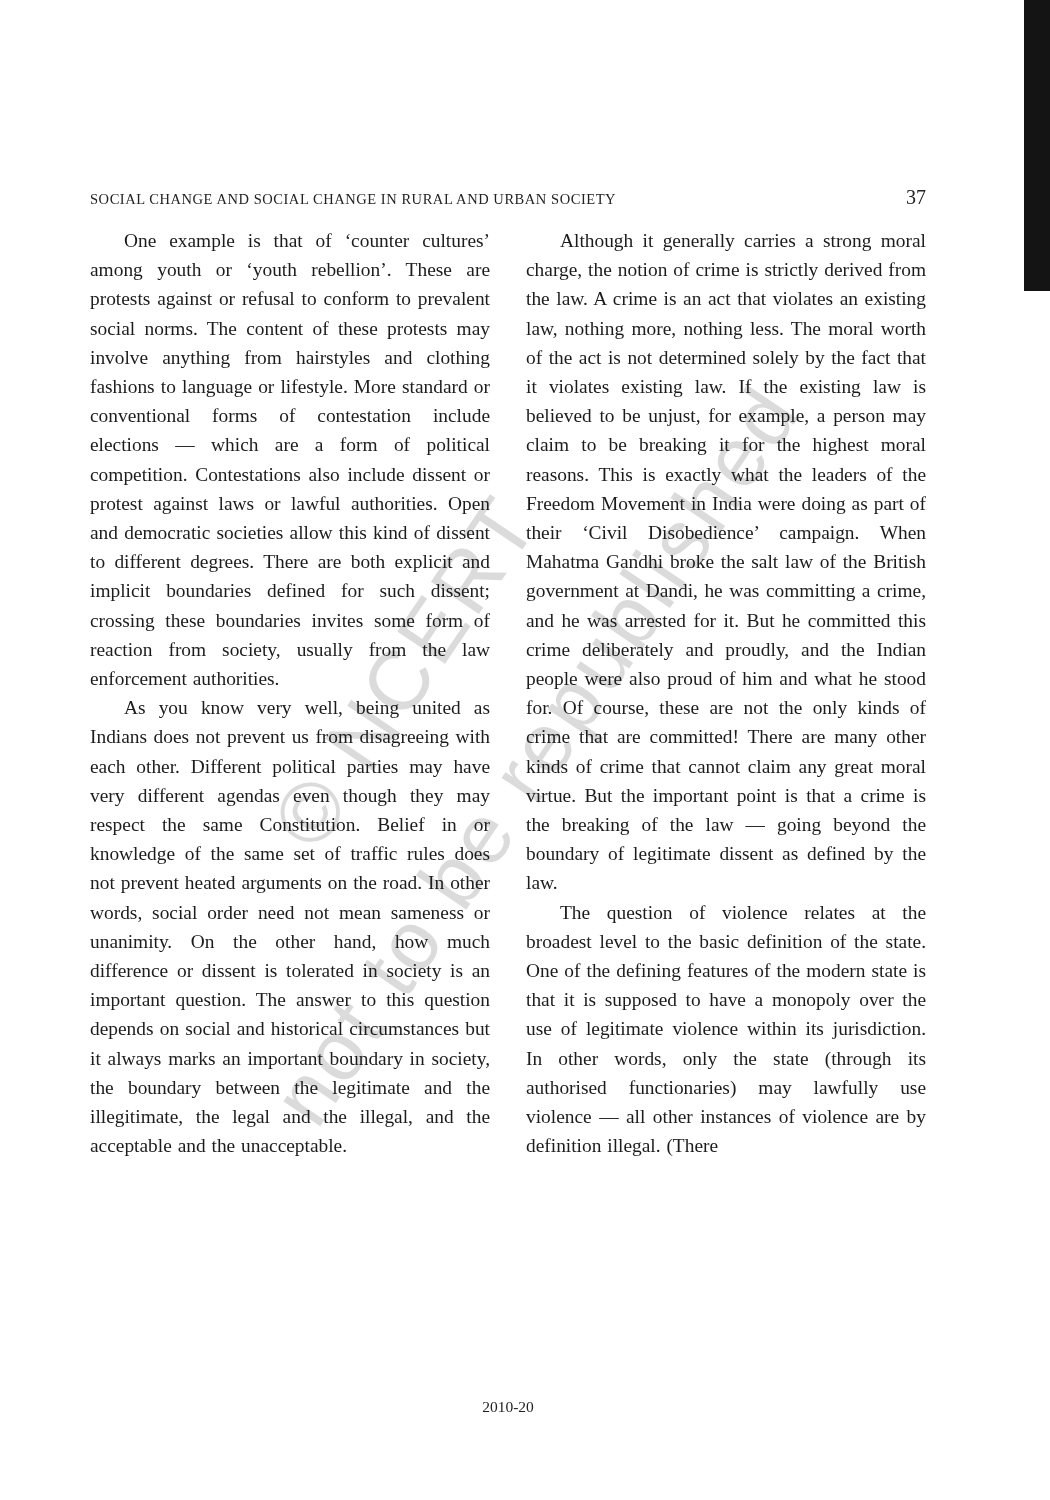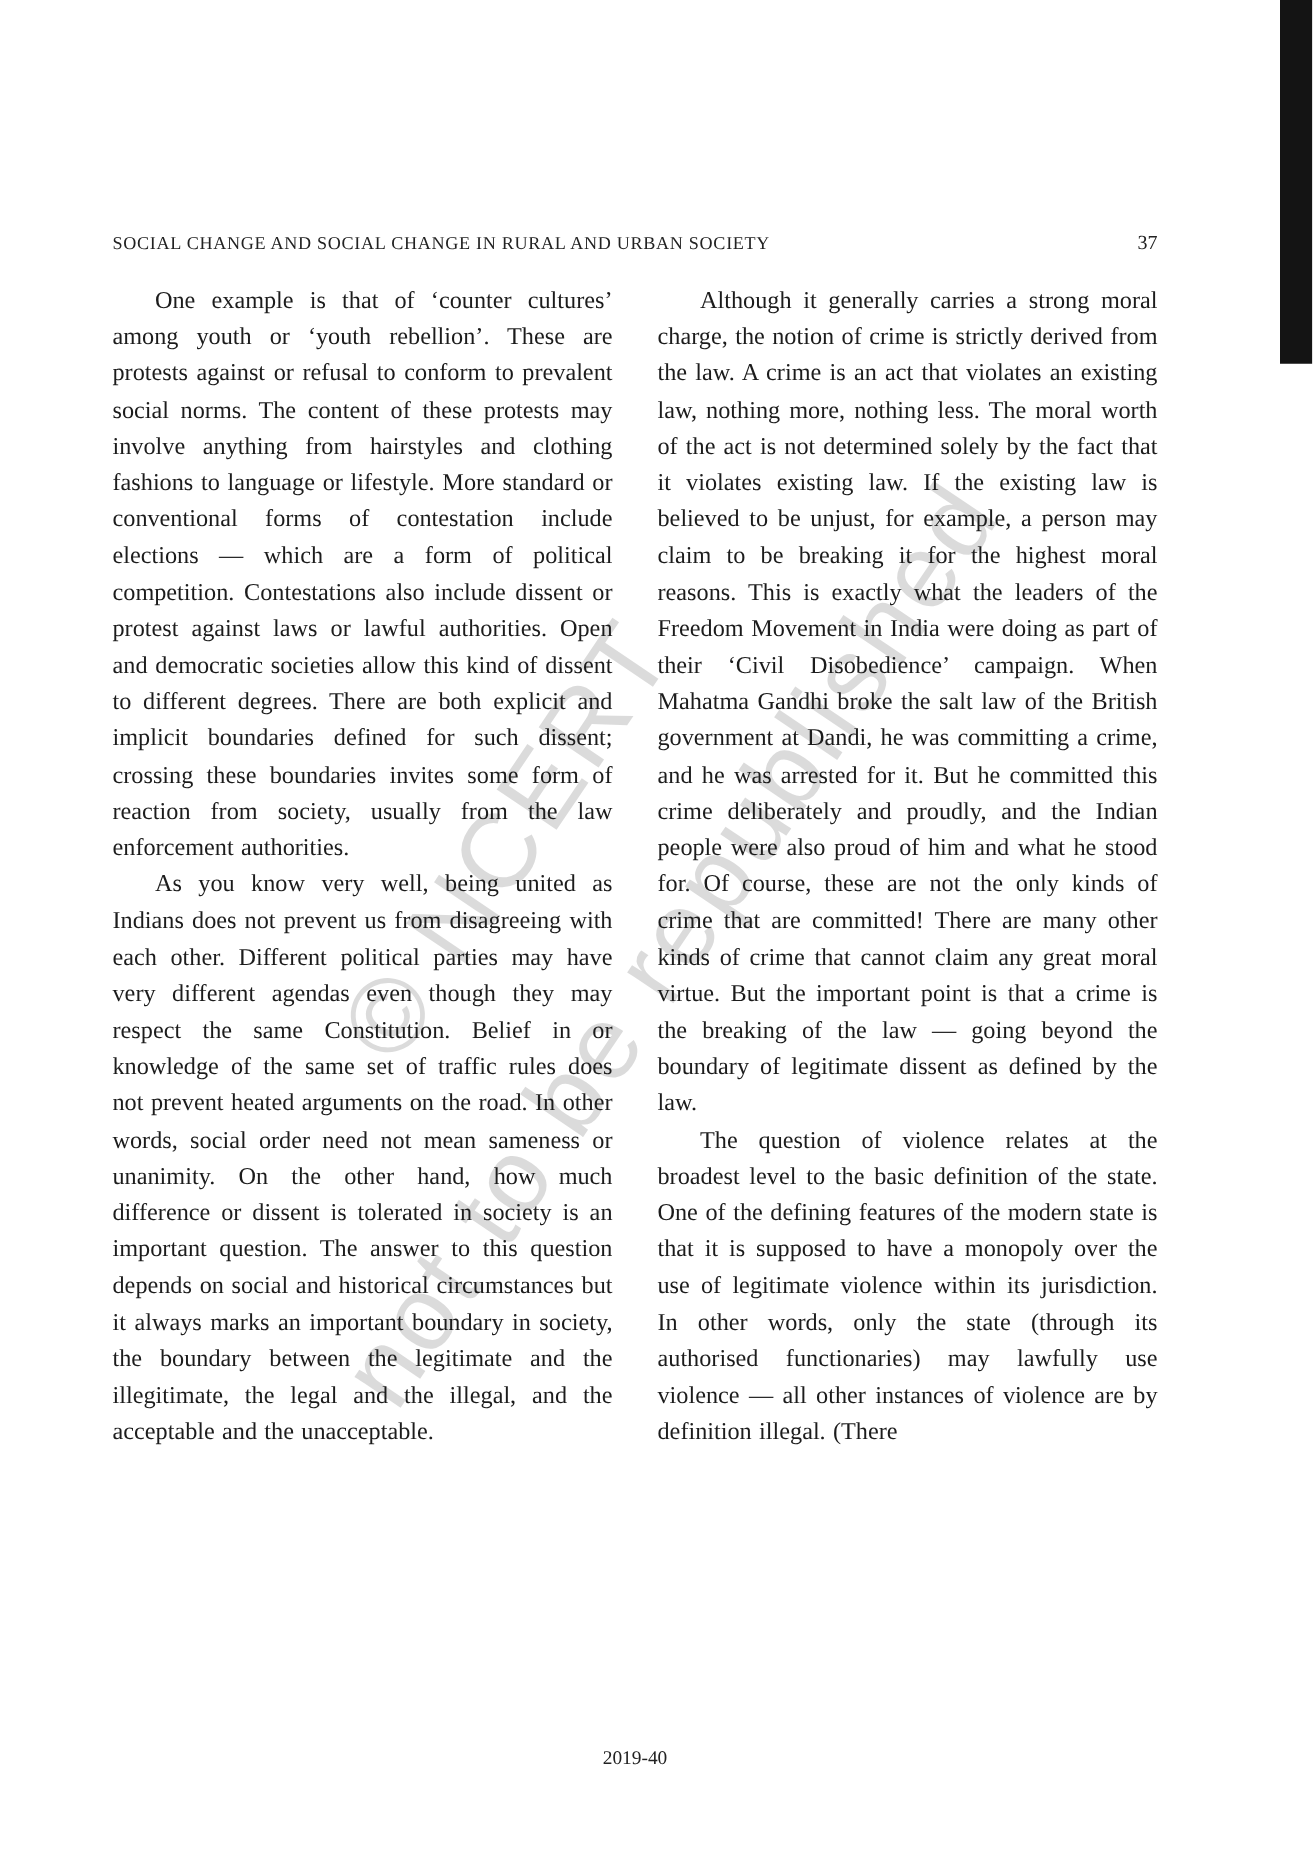--- a/index.html
+++ b/index.html
@@ -32,21 +32,21 @@
     display: flex;
     justify-content: space-between;
     align-items: baseline;
   }
   .running-header .title {
     font-size: 14.5px;
     letter-spacing: 0.55px;
     color: #222;
   }
   .running-header .pagenum {
-    font-size: 16px;
+    font-size: 20px;
     color: #222;
   }
   .columns {
     position: absolute;
     top: 226px;
     left: 90px;
     width: 836px;
     display: flex;
     gap: 36px;
     z-index: 2;
@@ -110,16 +110,16 @@
       <p>One example is that of ‘counter cultures’ among youth or ‘youth rebellion’.  These are protests against or refusal to conform to prevalent social norms.  The content of these protests may involve anything from hairstyles and clothing fashions to language or lifestyle.  More standard or conventional forms of contestation include elections — which are a form of political competition. Contestations also include dissent or protest against laws or lawful authorities.  Open and democratic societies allow this kind of dissent to different degrees.  There are both explicit and implicit boundaries defined for such dissent; crossing these boundaries invites some form of reaction from society, usually from the law enforcement authorities.</p>
       <p>As you know very well, being united as Indians does not prevent us from disagreeing with each other. Different political parties may have very different agendas even though they may respect the same Constitution.  Belief in or knowledge of the same set of traffic rules does not prevent heated arguments on the road.  In other words, social order need not mean sameness or unanimity.  On the other hand, how much difference or dissent is tolerated in society is an important question.  The answer to this question depends on social and historical circumstances but it always marks an important boundary in society, the boundary between the legitimate and the illegitimate, the legal and the illegal, and the acceptable and the unacceptable.</p>
     </div>
     <div class="col">
       <p>Although it generally carries a strong moral charge, the notion of crime is strictly derived from the law. A crime is an act that violates an existing law, nothing more, nothing less.  The moral worth of the act is not determined solely by the fact that it violates existing law. If the existing law is believed to be unjust, for example, a person may claim to be breaking it for the highest moral reasons.  This is exactly what the leaders of the Freedom Movement in India were doing as part of their ‘Civil Disobedience’ campaign.  When Mahatma Gandhi broke the salt law of the British government at Dandi, he was committing a crime, and he was arrested for it.  But he committed this crime deliberately and proudly, and the Indian people were also proud of him and what he stood for. Of course, these are not the only kinds of crime that are committed! There are many other kinds of crime that cannot claim any great moral virtue.  But the important point is that a crime is the breaking of the law — going beyond the boundary of legitimate dissent as defined by the law.</p>
       <p>The question of violence relates at the broadest level to the basic definition of the state. One of the defining features of the modern state is that it is supposed to have a monopoly over the use of legitimate violence within its jurisdiction.  In other words, only the state (through its authorised functionaries) may lawfully use violence — all other instances of violence are by definition illegal.  (There</p>
     </div>
   </div>
 
   <div class="footer">
-    <span>2019-40</span>
+    <span>2010-20</span>
   </div>
 
 </div>
 
 </body></html>

